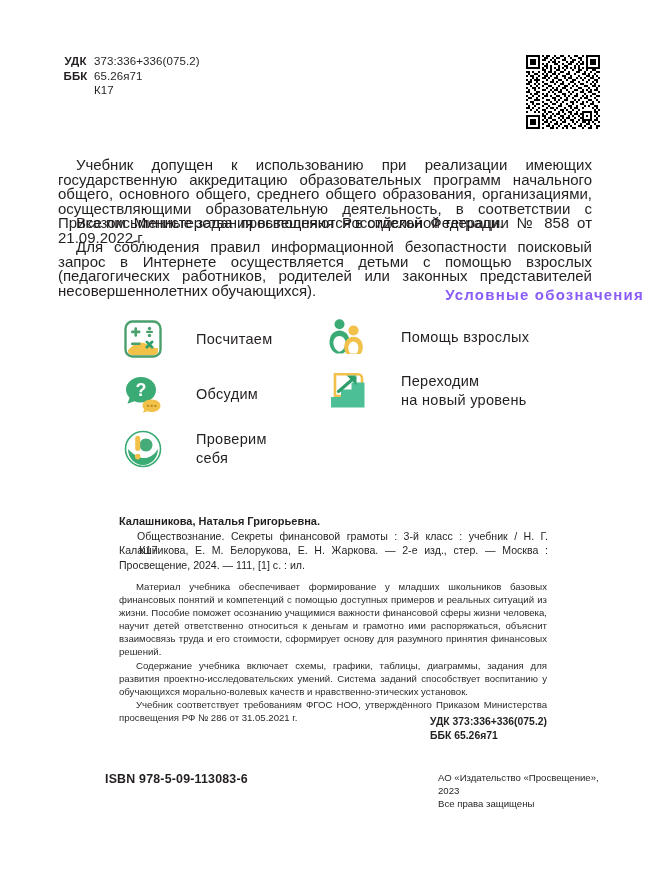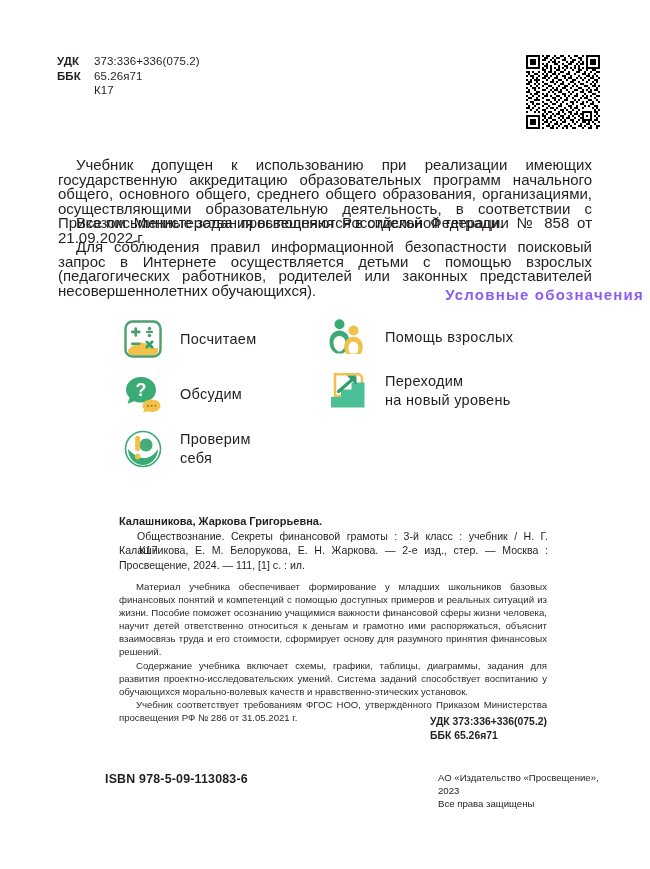--- a/index.html
+++ b/index.html
@@ -18,20 +18,21 @@
 
   
   #udk-block {
     position: absolute;
     left: 57px;
     top: 54px;
     font-size: 11.5px;
     line-height: 14.5px;
     font-weight: 700;
     letter-spacing: 0.1px;
+    text-align: center;
   }
   #udk-block .row { display: flex; }
   #udk-block .lbl { width: 37px; font-weight: 700; }
   #udk-block .val { font-weight: 400; }
   #udk-block .row.indent .lbl { visibility: hidden; }
 
   
   #qr-code {
     position: absolute;
     left: 526px;
@@ -80,20 +81,21 @@
     position: absolute;
     top: 0;
   }
   #legend-col-left  { left: 0px;   width: 200px; }
   #legend-col-right { left: 205px; width: 215px; }
 
   .legend-item {
     position: absolute;
     display: flex;
     align-items: center;
+    gap: 16px;
   }
   .legend-icon {
     width: 42px;
     height: 42px;
     flex: 0 0 42px;
     position: relative;
   }
   .legend-icon svg { display: block; width: 42px; height: 42px; }
   .legend-label {
     margin-left: 16px;
@@ -692,21 +694,21 @@
         </svg>
       </div>
       <div class="legend-label">Переходим
 на  новый  уровень</div>
     </div>
 
   </div>
 </div>
 
 <div id="bib">
-  <div id="bib-author">Калашникова, Жаркова Григорьевна.</div>
+  <div id="bib-author">Калашникова, Наталья Григорьевна.</div>
   <div id="bib-body">
     <span id="bib-shelf">К17</span>
     <div id="bib-desc">Обществознание. Секреты финансовой грамоты : 3-й класс : учебник / Н. Г. Калашникова, Е. М. Белорукова, Е. Н. Жаркова. — 2-е изд., стер. — Москва : Просвещение, 2024. — 111, [1] с. : ил.</div>
   </div>
 </div>
 
 <div id="annotation">
   <p>Материал учебника обеспечивает формирование у младших школьников базовых финансовых понятий и компетенций с помощью доступных примеров и реальных ситуаций из жизни. Пособие поможет осознанию учащимися важности финансовой сферы жизни человека, научит детей ответственно относиться к деньгам и грамотно ими распоряжаться, объяснит взаимосвязь труда и его стоимости, сформирует основу для разумного принятия финансовых решений.</p>
   <p>Содержание учебника включает схемы, графики, таблицы, диаграммы, задания для развития проектно-исследовательских умений. Система заданий способствует воспитанию у обучающихся морально-волевых качеств и нравственно-этических установок.</p>
   <p>Учебник соответствует требованиям ФГОС НОО, утверждённого Приказом Министерства просвещения РФ № 286 от 31.05.2021 г.</p>

